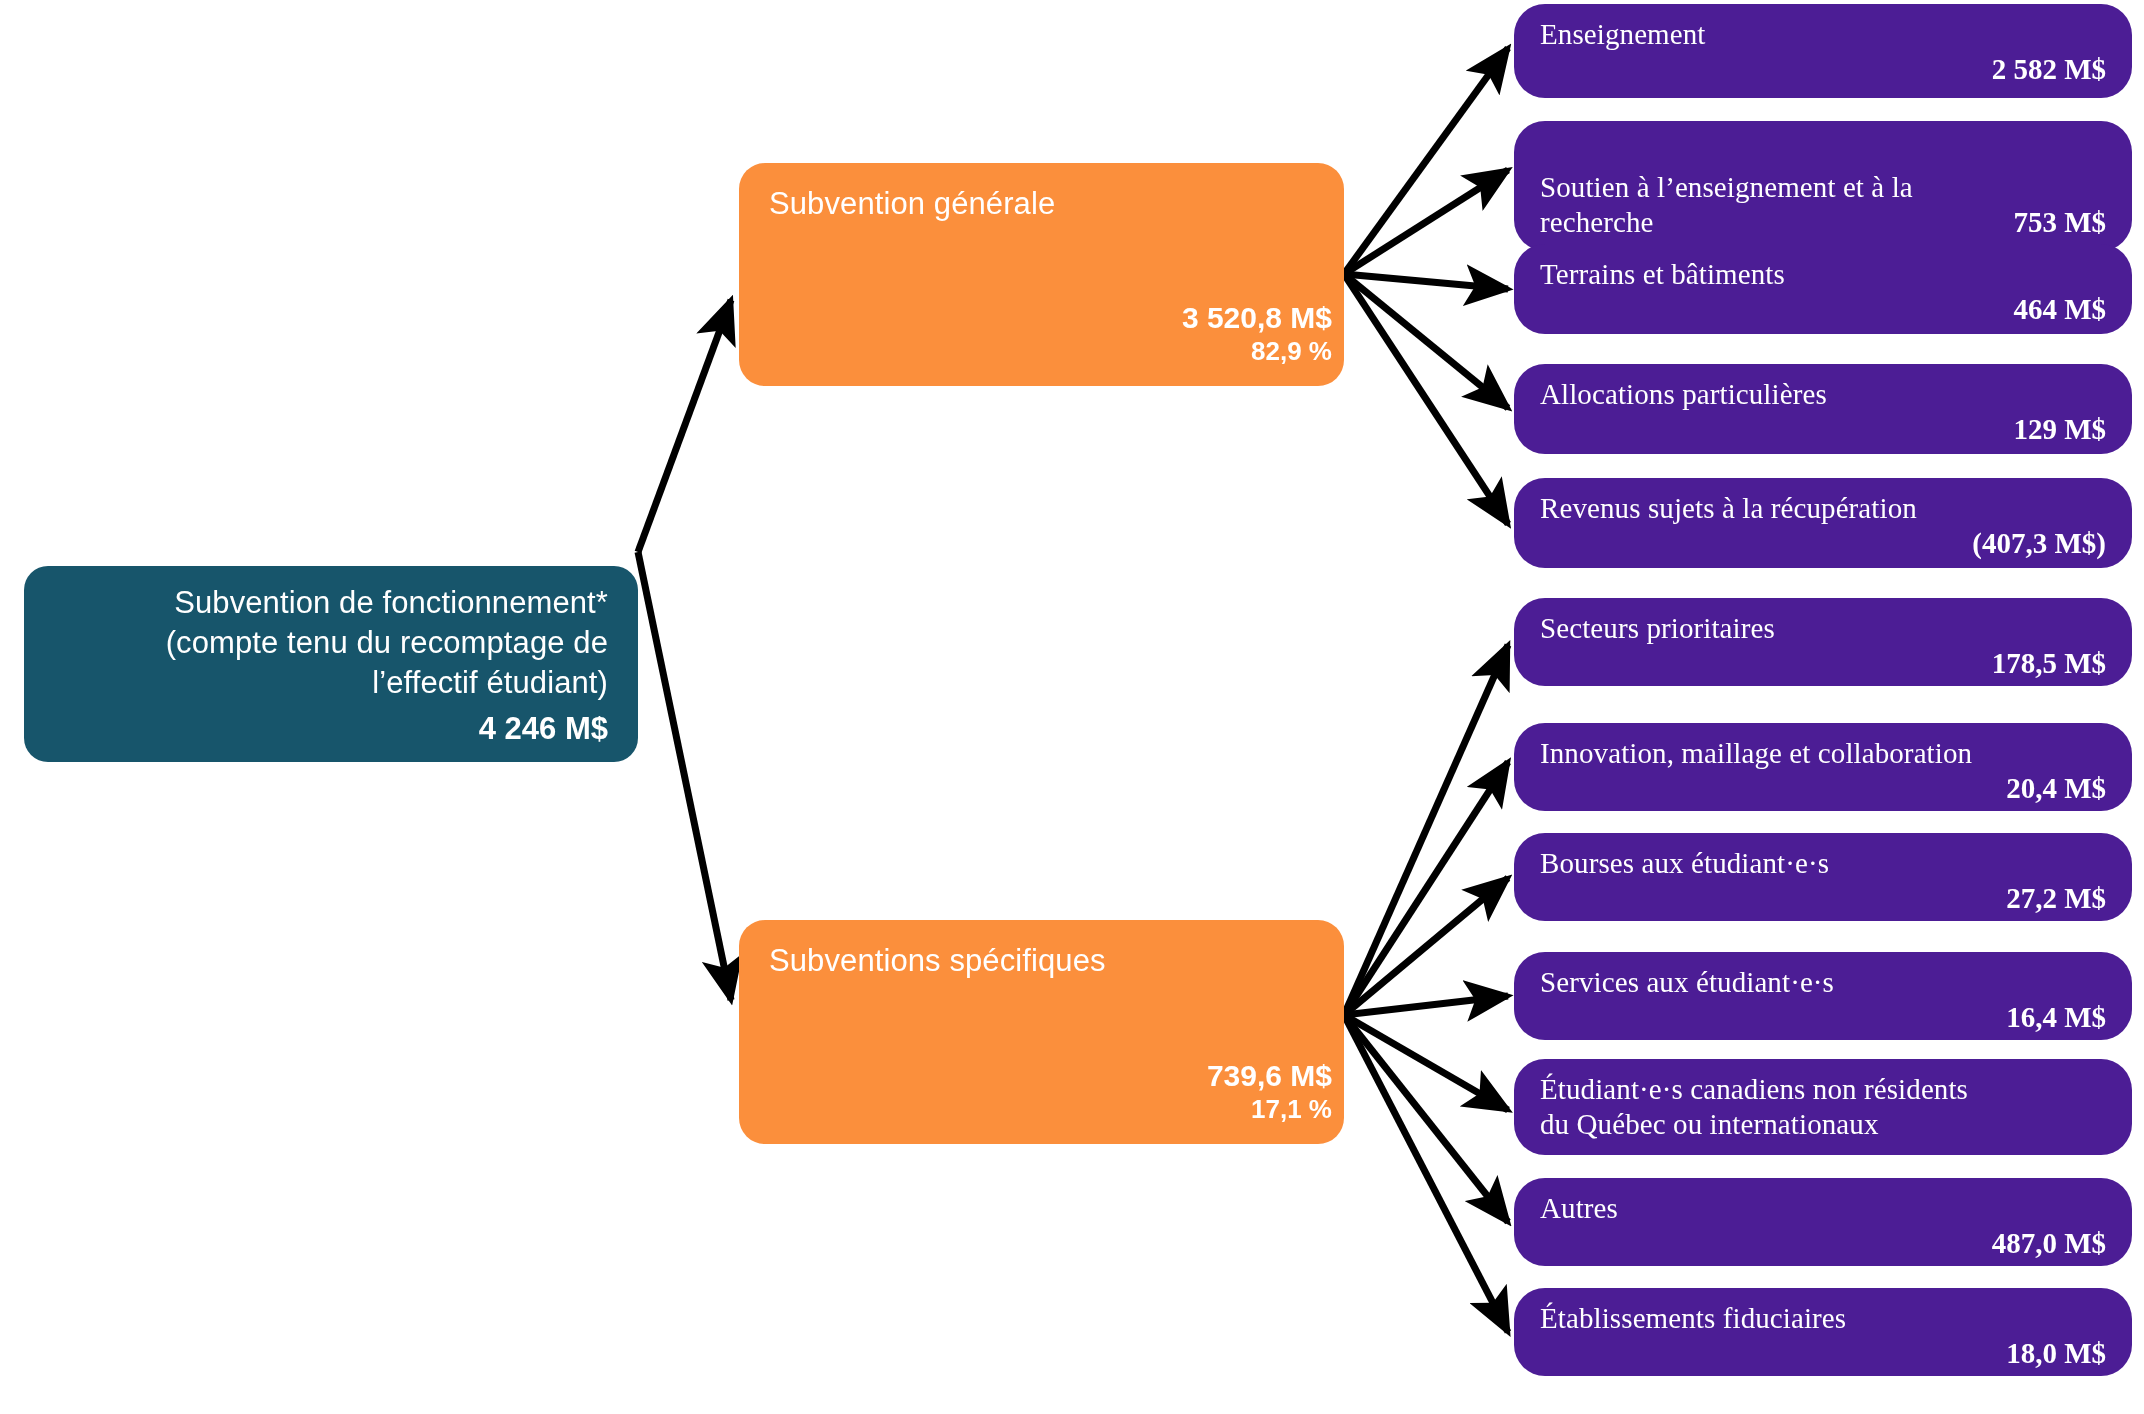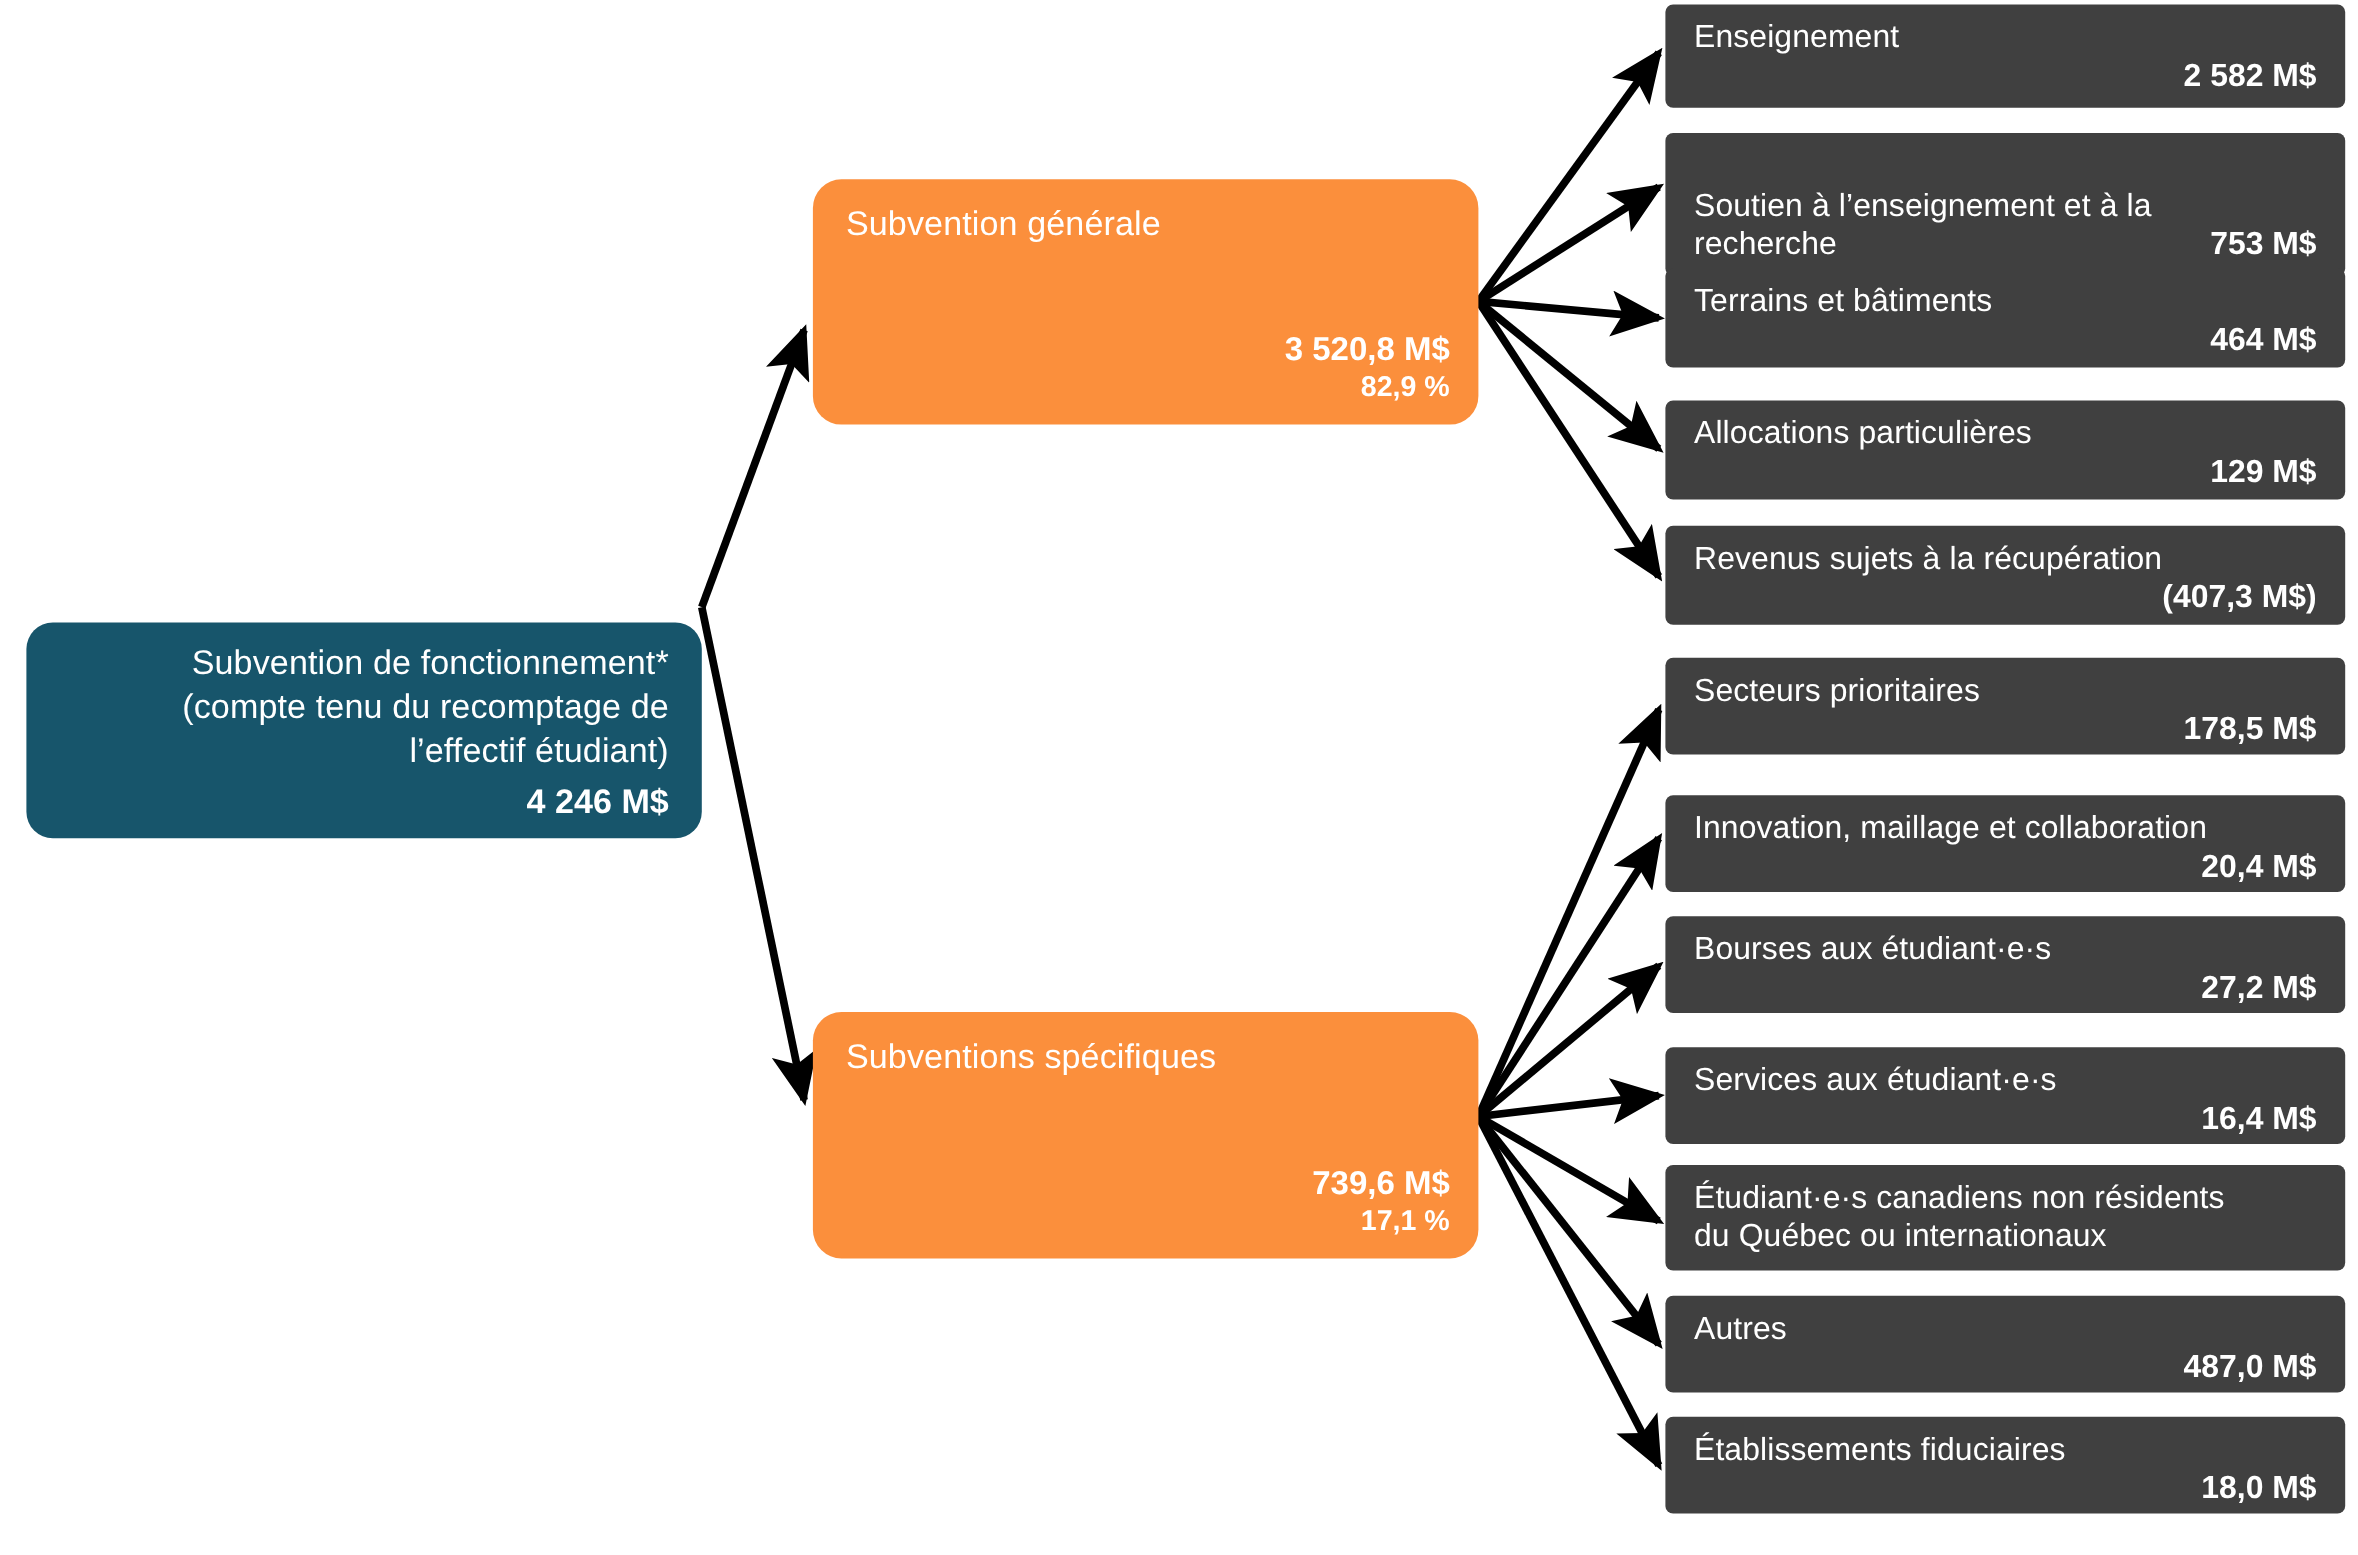--- a/index.html
+++ b/index.html
@@ -64,37 +64,38 @@
     border-radius: 24px;
   }
   .node.root .title { font-size: 31px; line-height: 1.3; text-align: right; }
   .node.root .amount { font-size: 31px; margin-top: 6px; }
 
   
   .node.branch {
     background: #FB8F3C;
     left: 739px;
     width: 605px;
-    padding: 22px 26px 18px 30px;
+    padding: 22px 12px 18px 30px;
     border-radius: 26px;
     justify-content: space-between;
   }
   .node.branch.b1 { top: 163px; height: 223px; }
   .node.branch.b2 { top: 920px; height: 224px; }
   .node.branch .title { font-size: 31px; }
   .node.branch .vals { margin-top: auto; }
 
   
   .node.leaf {
-    background: #404040;
+    background: #4c1d95;
     left: 1514px;
     width: 618px;
     padding: 13px 26px 11px 26px;
-    border-radius: 7px;
+    border-radius: 31px;
     justify-content: flex-start;
+    font-family: Liberation Serif, serif;
   }
   .node.leaf .title { font-size: 29px; line-height: 1.2; }
   .node.leaf .amount { font-size: 29px; line-height: 1.2; }
   .node.leaf.inline-row {
     flex-direction: row;
     align-items: flex-end;
     justify-content: space-between;
     gap: 12px;
   }
   .node.leaf.inline-row .title { flex: 1 1 auto; }

